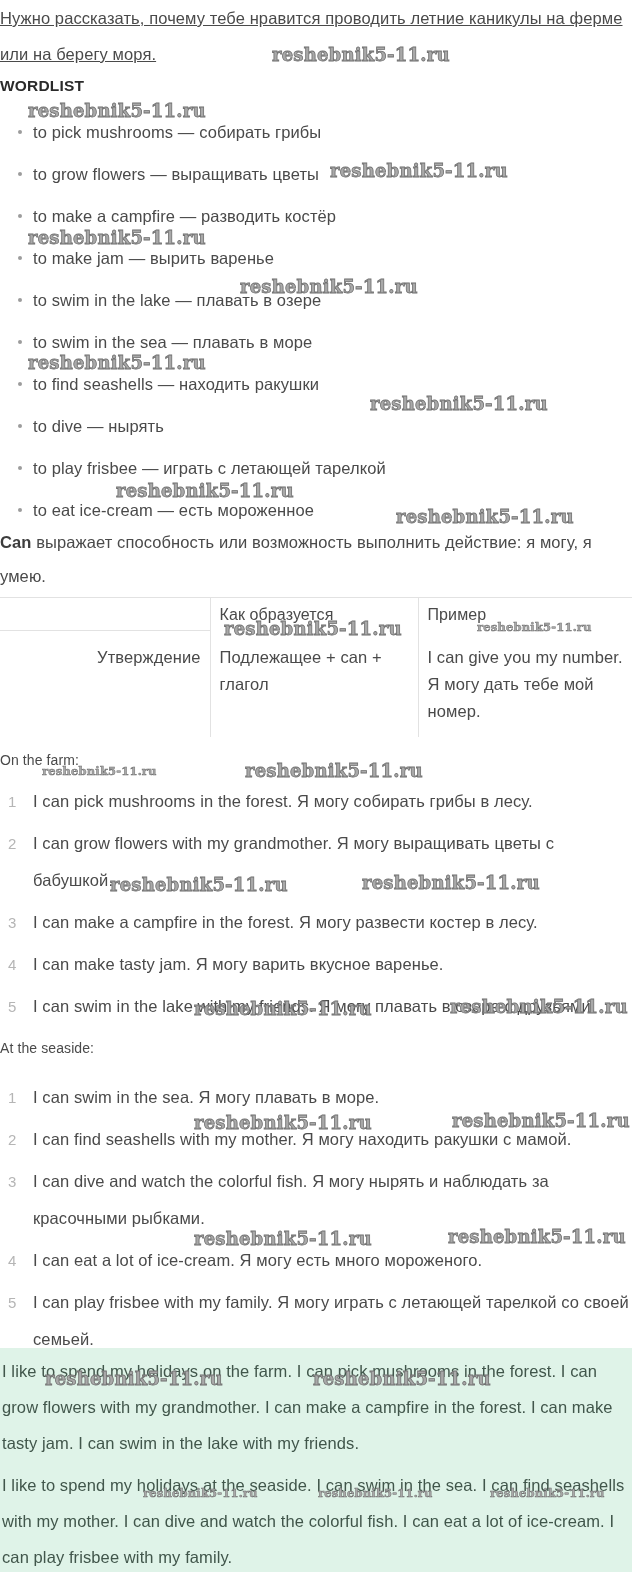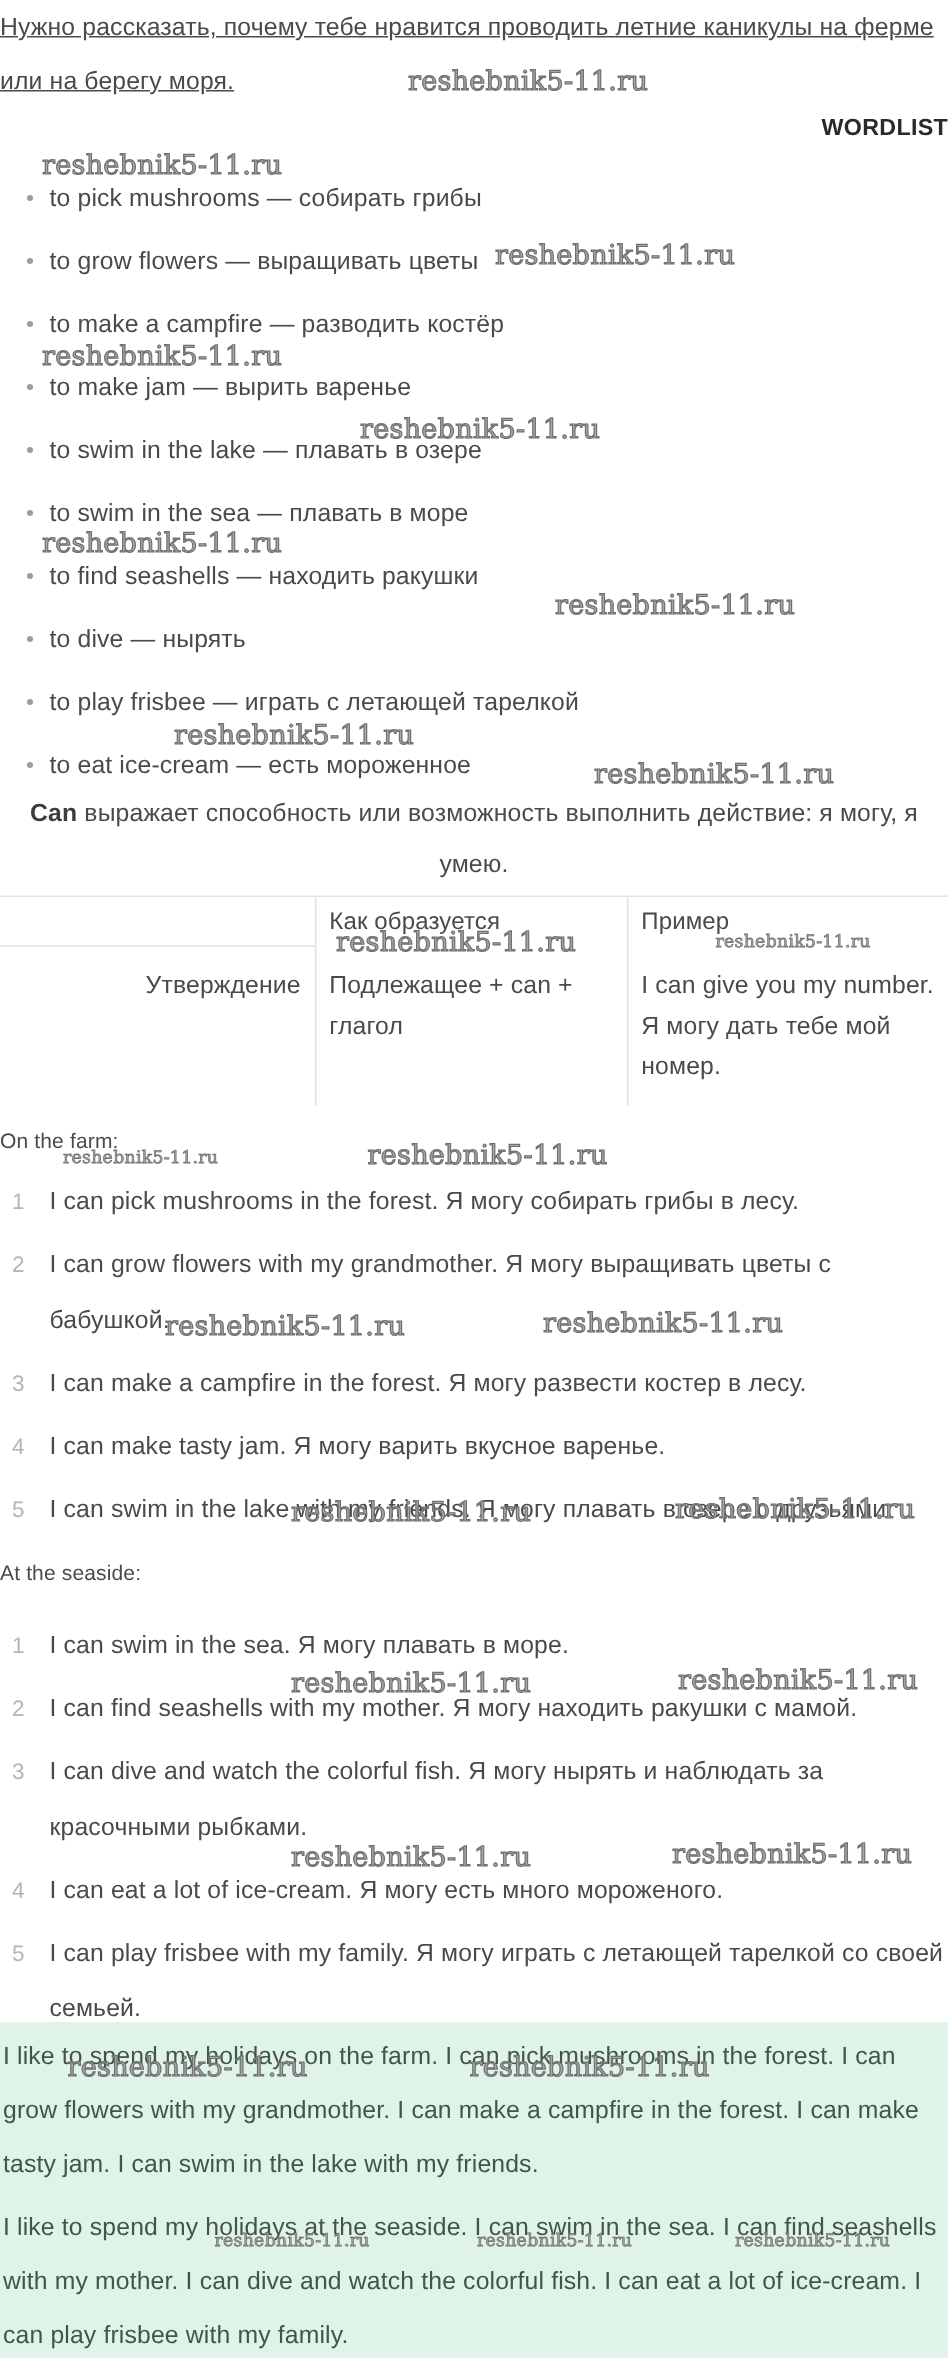--- a/index.html
+++ b/index.html
@@ -4,32 +4,32 @@
 <style>
   html,body{margin:0;padding:0;background:#ffffff;}
   body{
     width:632px;min-height:1572px;position:relative;overflow:hidden;
     font-family:"Liberation Sans",sans-serif;
     font-size:16.5px;color:#4a4a4a;letter-spacing:0.1px;
   }
   .intro{margin:0;line-height:36px;text-decoration:underline;}
   .wordlist-title{
     margin:4px 0 0;font-size:15.5px;line-height:19px;
-    font-weight:bold;color:#2a2a2a;letter-spacing:0.2px;text-align:right;
+    font-weight:bold;color:#2a2a2a;letter-spacing:0.2px;
   }
   ul.wordlist{list-style:none;margin:26px 0 0;padding:0;}
   ul.wordlist li{
     position:relative;padding-left:33px;line-height:22px;margin-bottom:20px;
   }
   ul.wordlist li:last-child{margin-bottom:0;}
   ul.wordlist li .dot{
     position:absolute;left:18px;top:9px;width:4px;height:4px;
     border-radius:50%;background:#9c9c9c;
   }
-  .can-note{margin:4px 0 0;line-height:34px;text-align:center;}
+  .can-note{margin:4px 0 0;line-height:34px;}
   .can-note b{color:#3d3d3d;}
   table.can-table{
     width:632px;border-collapse:collapse;table-layout:fixed;margin-top:4px;
     border-top:1px solid #e2e2e2;
   }
   table.can-table col.c1{width:210px;}
   table.can-table col.c2{width:208px;}
   table.can-table col.c3{width:214px;}
   table.can-table th{
     font-weight:normal;text-align:left;
@@ -56,21 +56,21 @@
     color:#b5b5b5;font-size:15px;
   }
   .answer-block{
     margin-top:-10px;background:#dff3e8;color:#41564b;
     padding:5px 6px 0 2px;
   }
   .answer-block p{margin:0;line-height:36px;}
   .answer-block p+p{margin-top:6px;}
   .wm{
     position:absolute;white-space:nowrap;pointer-events:none;
-    font-family:"DejaVu Serif",serif;font-weight:400;
+    font-family:"DejaVu Serif",serif;font-weight:700;
     color:#a9a9a9;-webkit-text-stroke:0.8px #707070;letter-spacing:0.2px;
     z-index:5;
   }
   .wm-l{font-size:18px;}
   .wm-s{font-size:11.5px;-webkit-text-stroke:0.5px #707070;}
 </style>
 </head>
 <body>
 
 <main>

